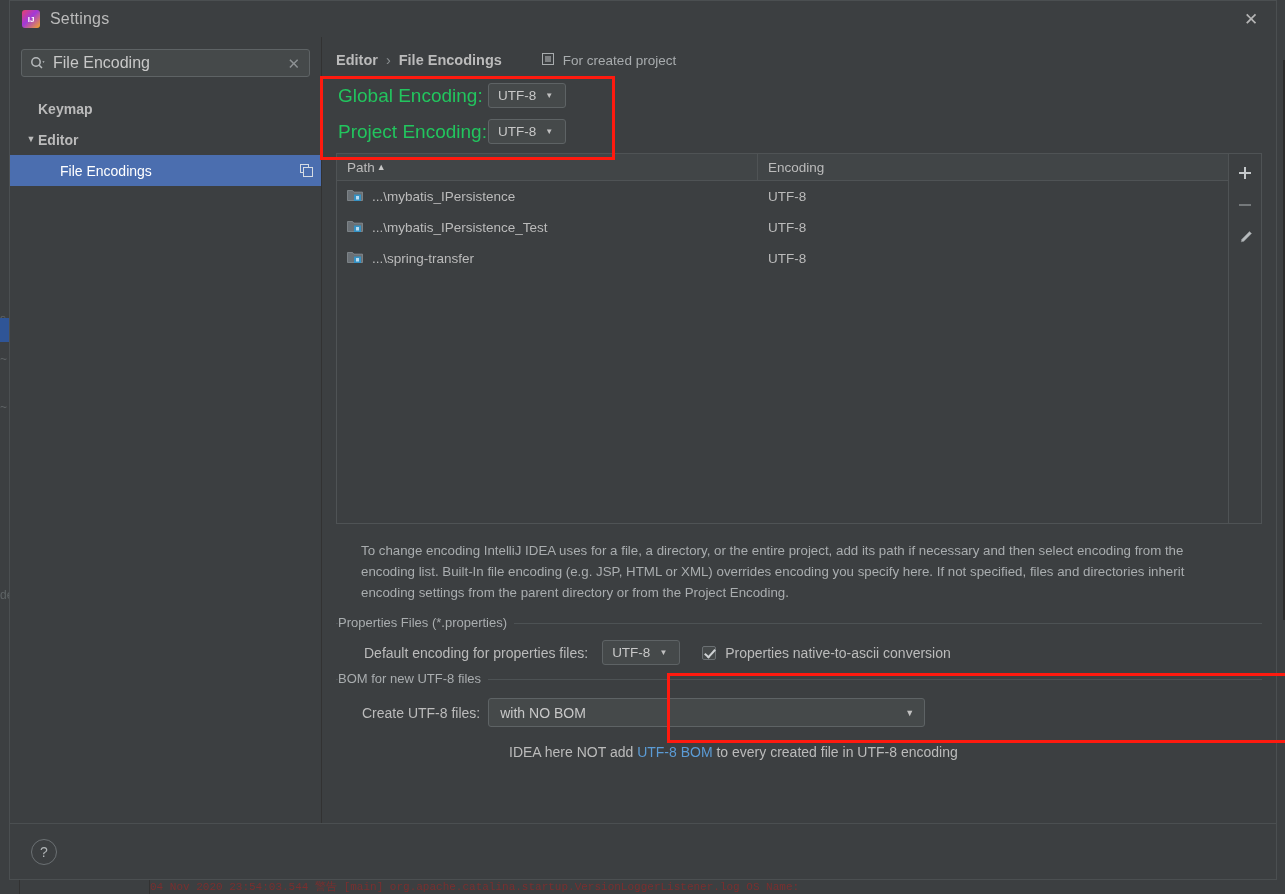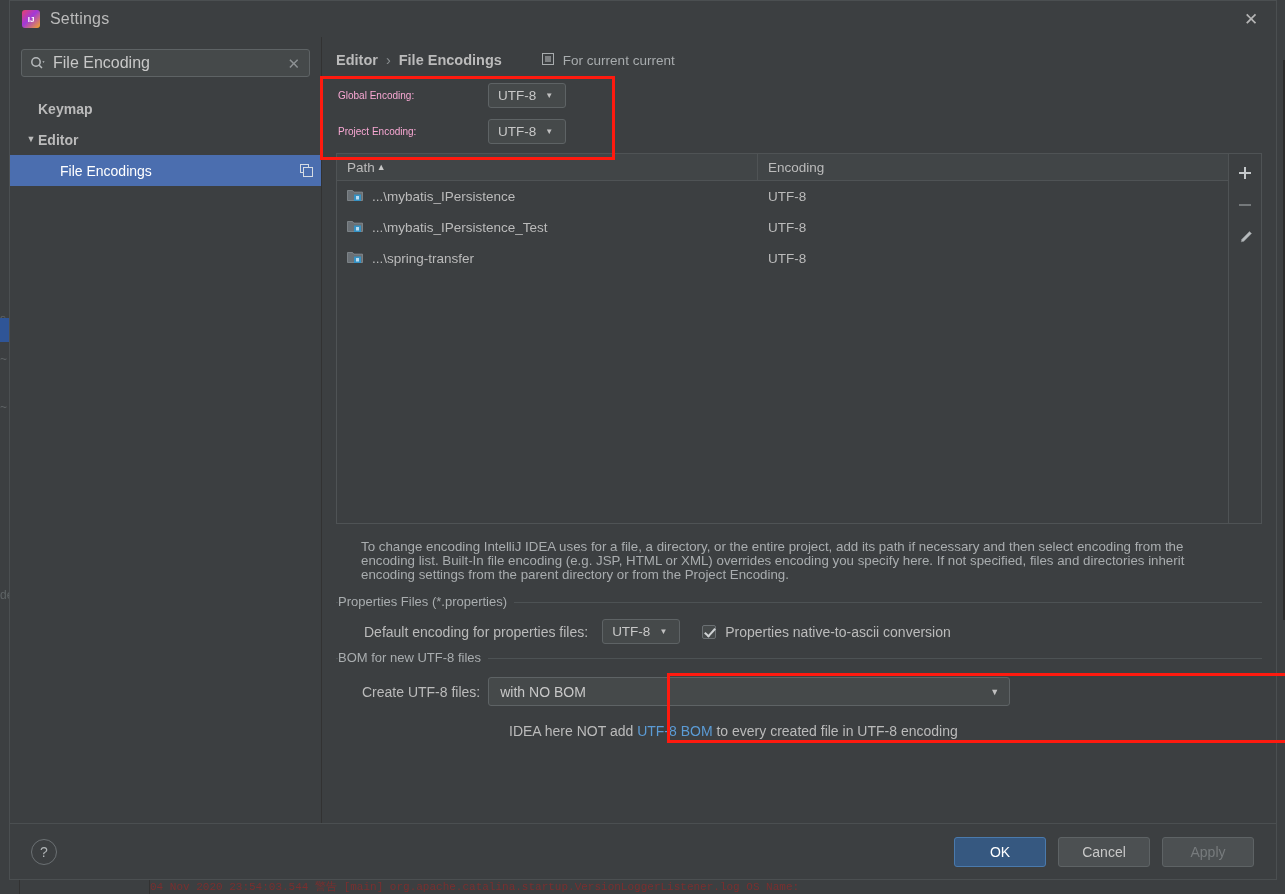--- a/index.html
+++ b/index.html
@@ -254,22 +254,22 @@
     margin-top: 10px;
     padding-left: 2px;
   }
   .enc-row {
     display: flex;
     align-items: center;
     height: 29px;
     margin-bottom: 7px;
   }
   .enc-label {
-    color: #f9a8d4;
-    font-size: 10px;
+    color: #22c55e;
+    font-size: 19px;
     width: 150px;
     flex: 0 0 150px;
   }
   .combo-sm {
     height: 25px;
     min-width: 78px;
     background: #45494a;
     border: 1px solid #5e6365;
     border-radius: 3px;
     display: inline-flex;
@@ -361,21 +361,21 @@
     border-radius: 3px;
   }
   .tbtn.disabled { opacity: .42; cursor: default; }
 
   
   #help-text {
     margin-top: 16px;
     padding: 0 24px 0 25px;
     color: #a9adaf;
     font-size: 13.3px;
-    line-height: 14px;
+    line-height: 21px;
   }
 
   
   .group {
     margin-top: 20px;
     position: relative;
   }
   .group-title {
     position: absolute;
     top: -8px;
@@ -429,21 +429,21 @@
   
   #bom-body { padding-top: 18px; }
   #bom-row {
     display: flex;
     align-items: center;
     padding-left: 26px;
     gap: 8px;
   }
   #bom-row .row-label { color: #bbbbbb; font-size: 14px; }
   .combo-wide {
-    width: 522px;
+    width: 437px;
     height: 29px;
     background: #45494a;
     border: 1px solid #5e6365;
     border-radius: 3px;
     display: flex;
     align-items: center;
     padding: 0 10px 0 11px;
     color: #c8c8c8;
     font-size: 14px;
     cursor: pointer;
@@ -590,21 +590,21 @@
         <span>Editor</span>
         <span class="crumb-sep">›</span>
         <span>File Encodings</span>
         <span id="for-current-project">
           <span>
             <svg width="14" height="14" viewBox="0 0 14 14" aria-hidden="true">
               <rect x="0.5" y="1.5" width="11" height="11" fill="none" stroke="#a8acae"></rect>
               <rect x="3" y="4" width="6" height="6" fill="#a8acae" opacity="0.6"></rect>
             </svg>
           </span>
-          <span>For current current</span>
+          <span>For created project</span>
         </span>
       </div>
 
       <div id="encoding-rows">
         <div class="enc-row">
           <span class="enc-label">Global Encoding:</span>
           <span class="combo-sm">
             <span>UTF-8</span>
             <span class="caret">▼</span>
           </span>
@@ -734,22 +734,17 @@
         </div>
       </div>
 
       <div class="annot" id="annot-props"></div>
 
     </div>
   </div>
 
   <div id="dialog-footer">
     <div id="help-button">?</div>
-    <div id="footer-buttons">
-      <div class="btn primary">OK</div>
-      <div class="btn">Cancel</div>
-      <div class="btn disabled">Apply</div>
-    </div>
   </div>
 
 </div>
 
 <div class="annot" id="annot-encodings"></div>
 
 </body></html>

